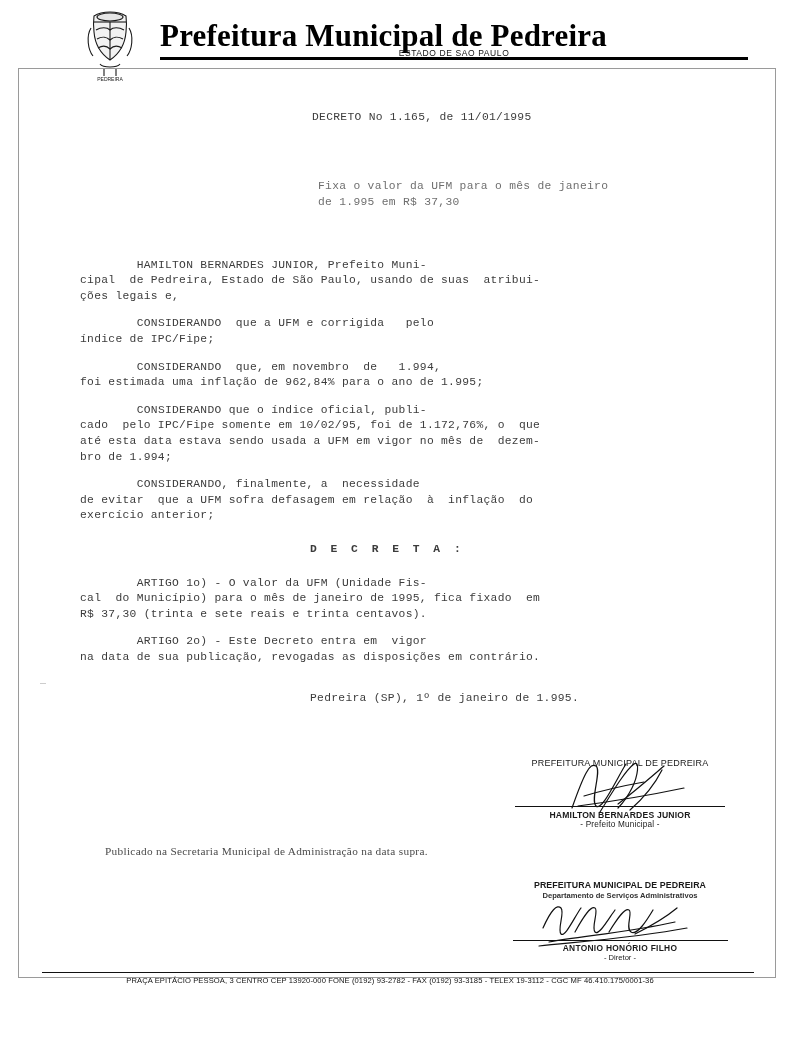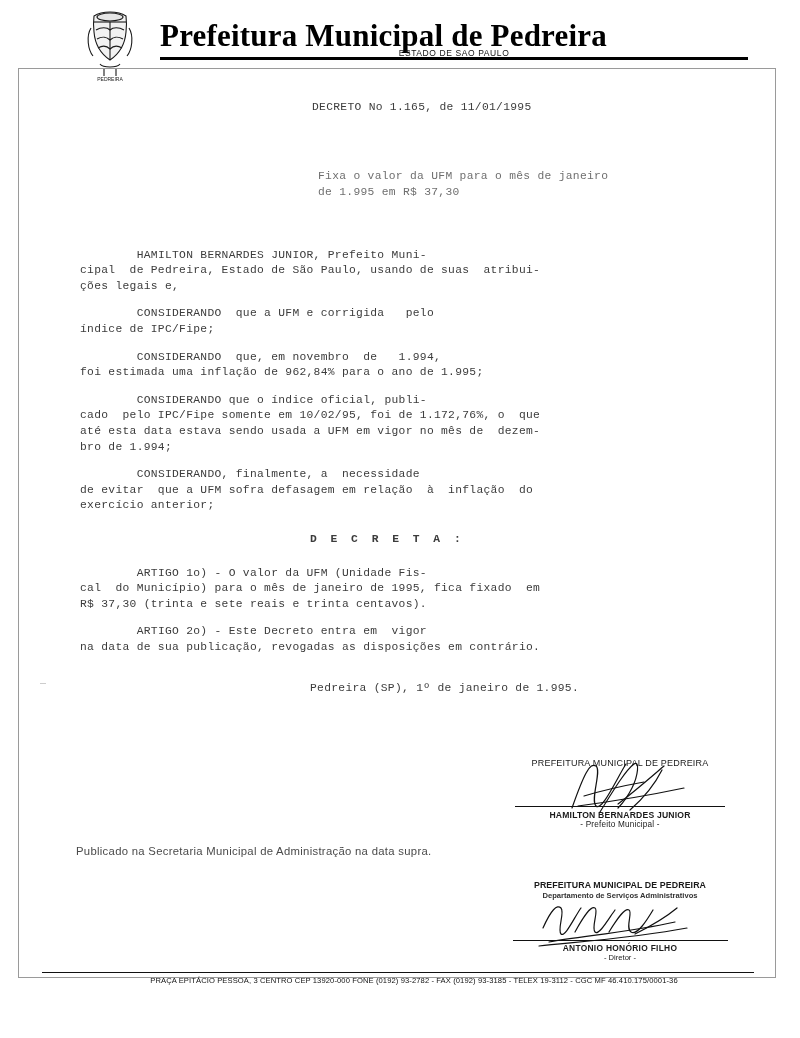--- a/index.html
+++ b/index.html
@@ -98,21 +98,21 @@
     top: 683px;
     width: 6px;
     height: 1px;
     background: #cdcdcd;
   }
 
   
   .doc {
     position: absolute;
     left: 80px;
-    top: 100px;
+    top: 110px;
     width: 640px;
     font-family: "Liberation Mono", monospace;
     font-size: 11.3px;
     line-height: 15.6px;
     color: #3c3c3c;
     letter-spacing: 0.3px;
   }
 
   .faded {
     color: #555;
@@ -177,24 +177,24 @@
   .scribble1 {
     position: absolute;
     left: 560px;
     top: 756px;
     width: 150px;
     height: 62px;
   }
 
   .publicado {
     position: absolute;
-    left: 76px;
+    left: 105px;
     top: 845px;
     width: 640px;
-    font-family: Liberation Sans, sans-serif;
+    font-family: Liberation Serif, serif;
     font-size: 11.3px;
     color: #4a4a4a;
     letter-spacing: 0.3px;
     white-space: pre;
   }
 
   .sig2 {
     position: absolute;
     left: 495px;
     top: 880px;
@@ -227,21 +227,21 @@
   .footer-rule {
     position: absolute;
     left: 42px;
     top: 972px;
     width: 712px;
     height: 1px;
     background: #111;
   }
   .footer {
     position: absolute;
-    left: 58px;
+    left: 34px;
     top: 976px;
     width: 712px;
     text-align: center;
     font-family: "Liberation Sans", sans-serif;
     font-size: 7.6px;
     letter-spacing: 0.1px;
     color: #111;
     white-space: nowrap;
   }
 </style>

